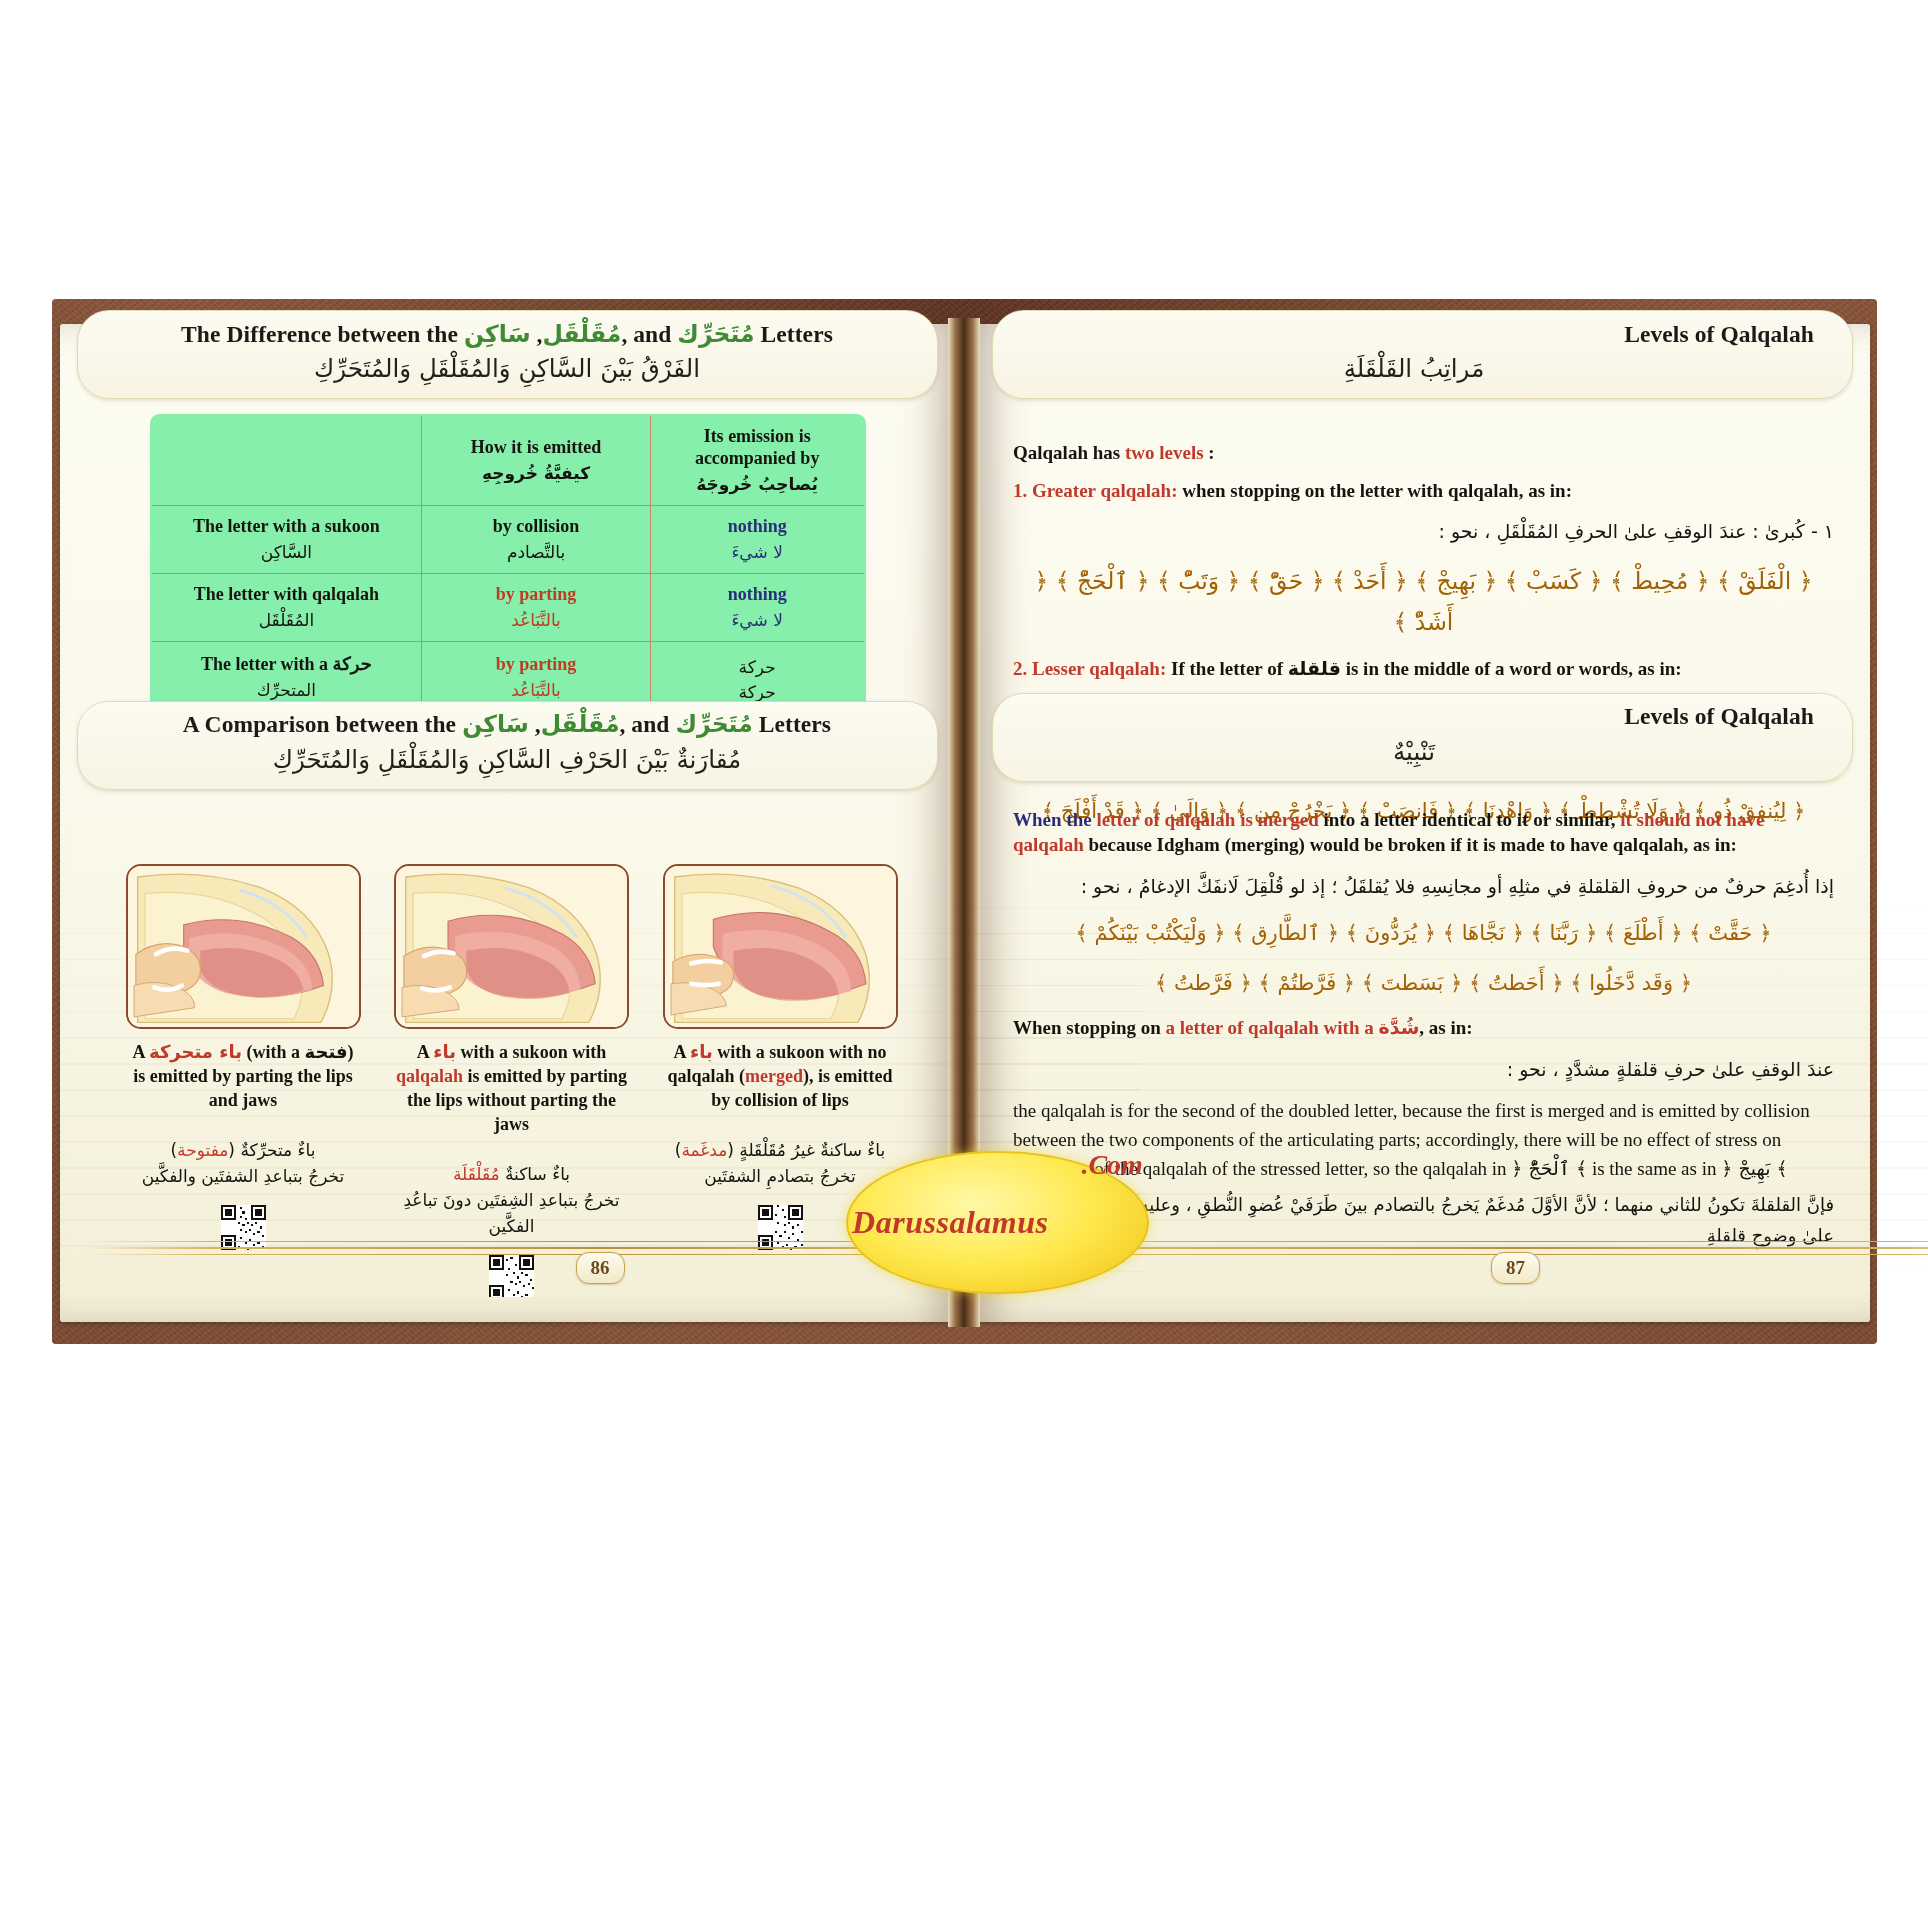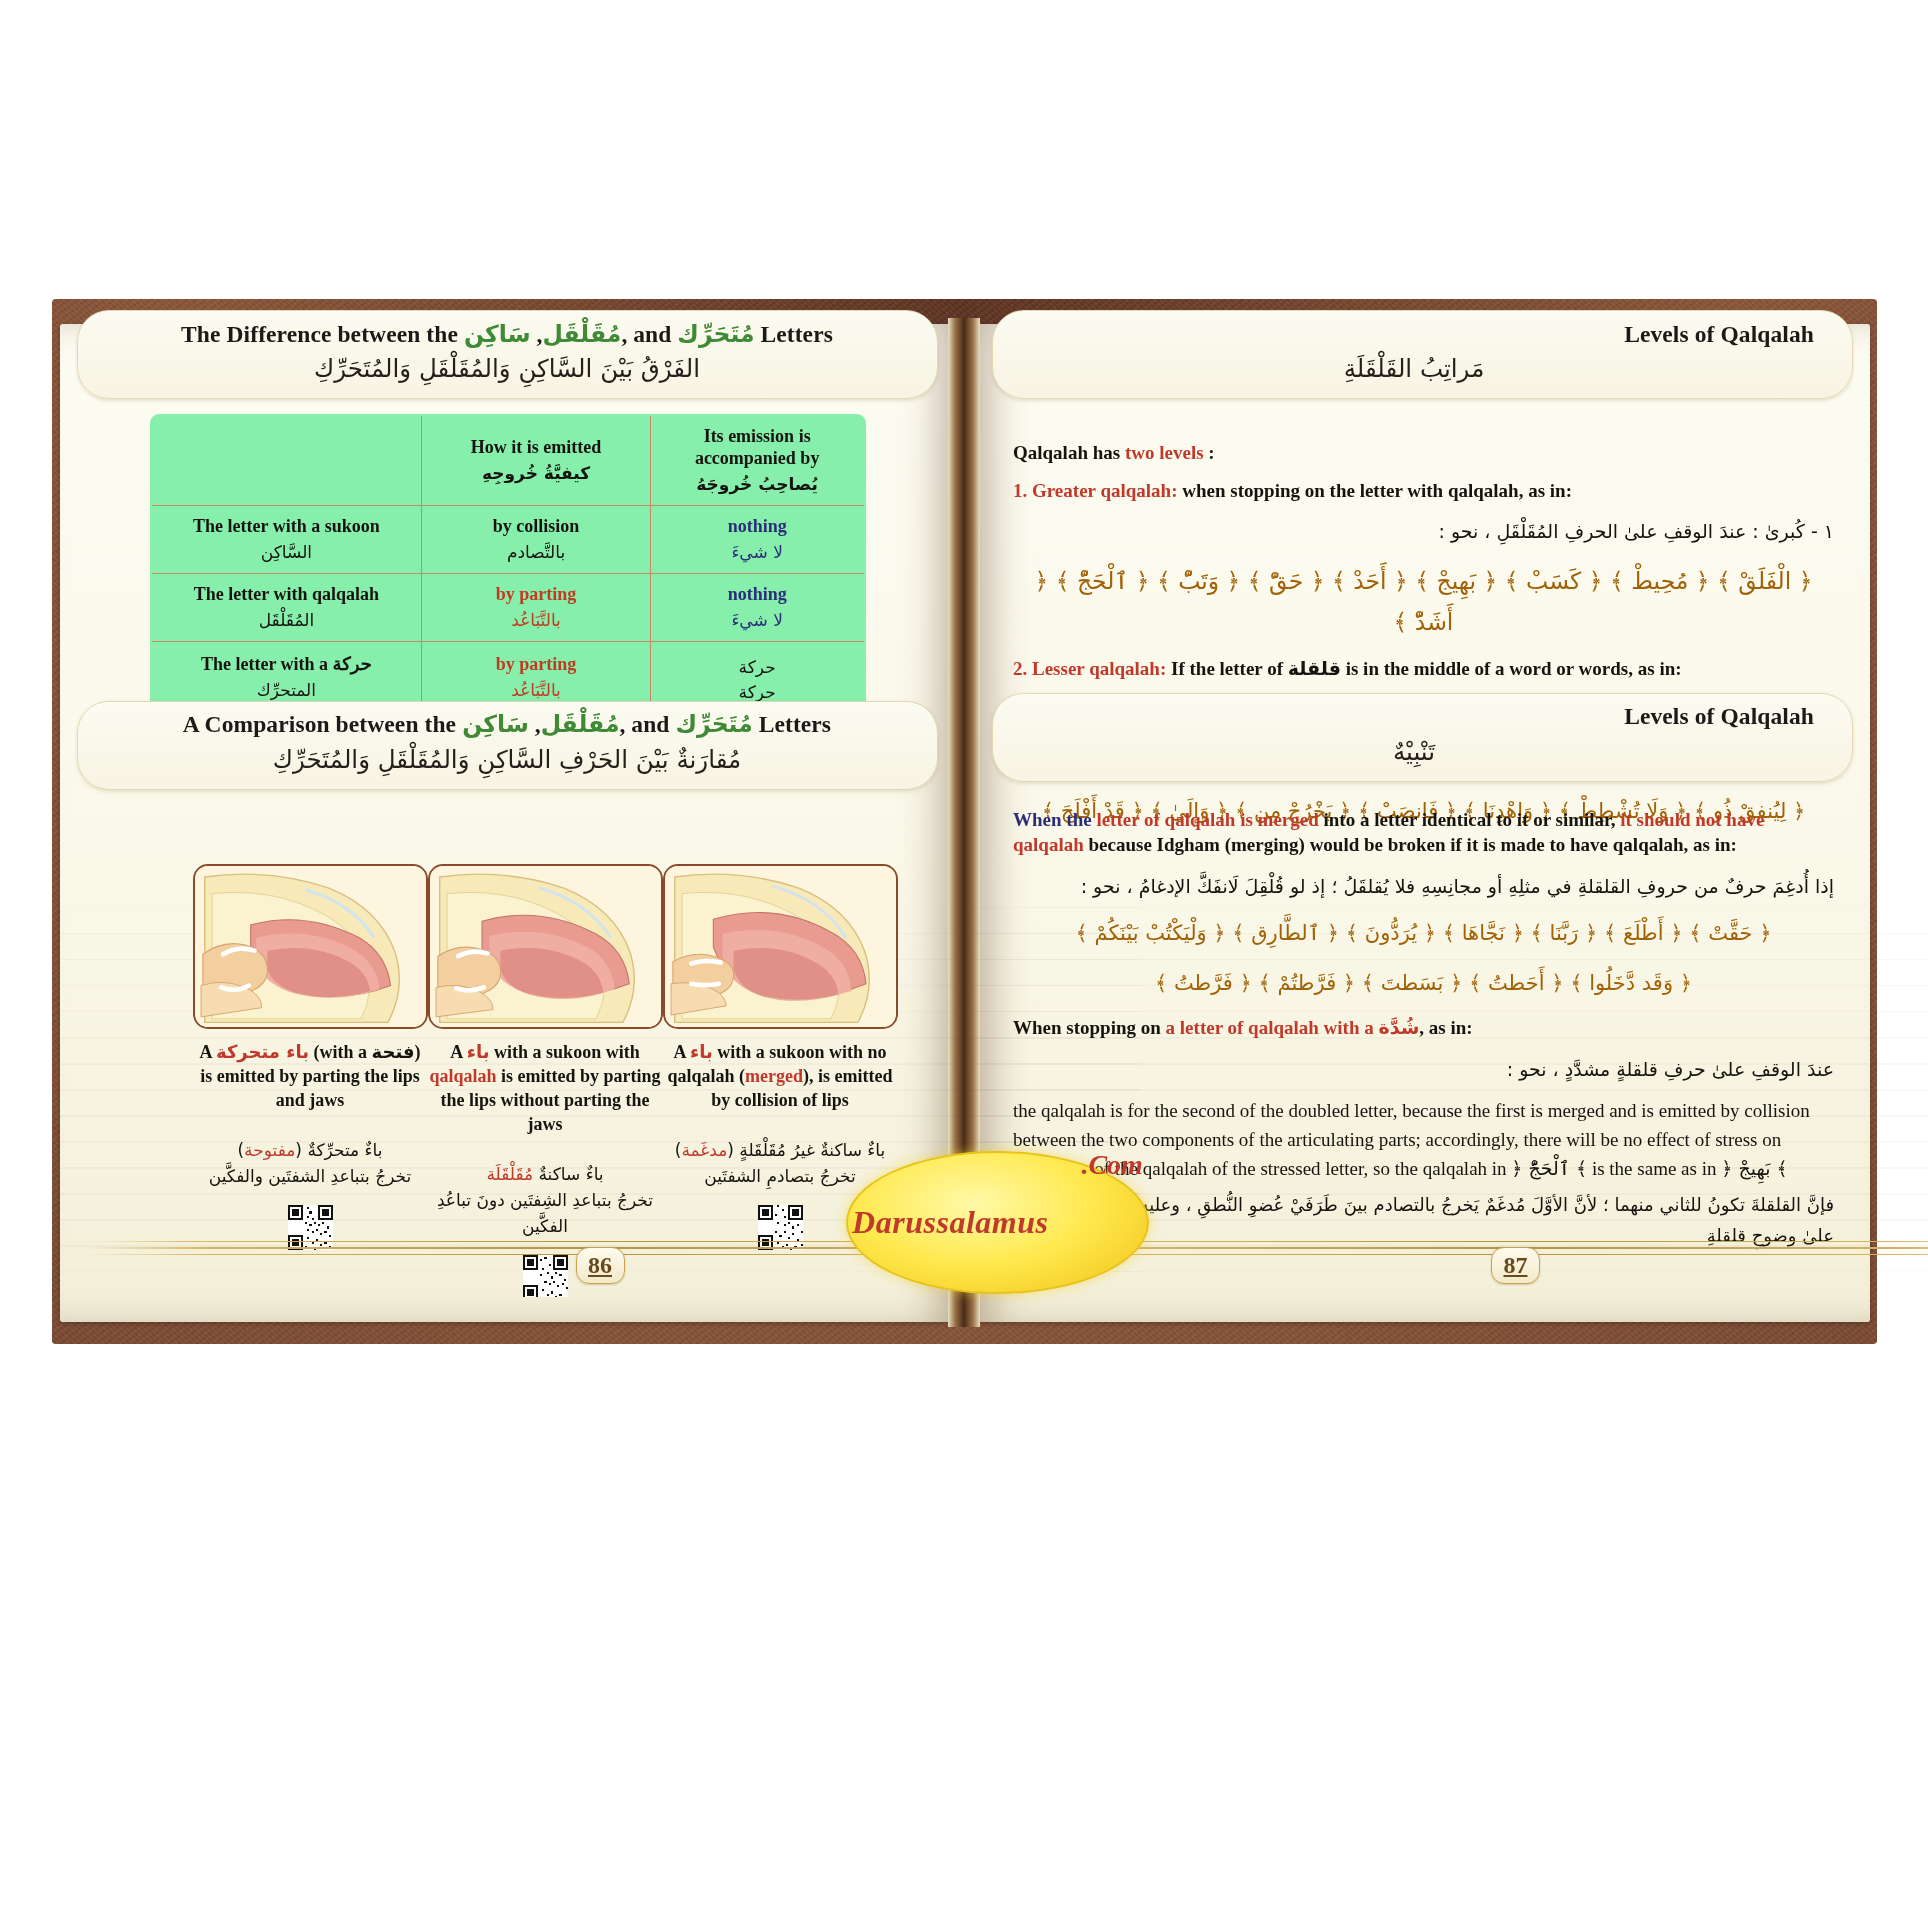--- a/index.html
+++ b/index.html
@@ -98,21 +98,21 @@
   table.t .ar { font-family: "DejaVu Sans", sans-serif; direction: rtl;
                 font-size: 17px; color: #16140f; margin-top: 4.7px; }
   table.t .red  .en, table.t .red  .ar  { color: #bf3b22; }
   table.t .blue .en, table.t .blue .ar  { color: #2b2e77; }
   table.t .c1 { width: 38%; }
   table.t .c2 { width: 32%; }
   table.t .c3 { width: 30%; }
 
   
   .diagrams { position: absolute; left: 66px; top: 565px; width: 772px;
-              display: flex; justify-content: flex-end; }
+              display: flex; justify-content: space-between; }
   .dia-col { width: 235px; text-align: center; }
   .dia-frame {
     width: 235px; height: 165px; border: 2.8px solid #8c4a2c; border-radius: 15px;
     overflow: hidden; background: #fdf5dd;
   }
   .dia-frame svg { display: block; width: 100%; height: 100%; }
   .dia-cap-en {
     margin-top: 11.3px; font-size: 18px; font-weight: bold; color: #16140f; line-height: 1.32;
   }
   .dia-cap-en .red { color: #c0392b; }
@@ -146,23 +146,22 @@
     display: block; position: absolute; left: 24.5px; right: 24.5px; height: 1.9px;
     background: linear-gradient(90deg, rgba(214,180,90,0) 0%, #d8b45c 12%, #b9923e 50%, #d8b45c 88%, rgba(214,180,90,0) 100%);
   }
   .folio {
     position: absolute; bottom: 13px; width: 100%; text-align: center;
   }
   .folio span {
     display: inline-block; min-width: 49px; padding: 3.8px 11.3px;
     border: 1.9px solid #c9a24e; border-radius: 13px;
     background: linear-gradient(#fdfbee,#f2e9c9);
-    font-size: 24px; font-weight: bold; color: #6a4a1c;
+    font-size: 19px; font-weight: bold; color: #6a4a1c;
     box-shadow: 0 0.9px 1.9px rgba(140,110,50,.3);
-    text-decoration: underline;
   }
 
   
   .stamp {
     position: absolute; left: 794px; top: 852px; width: 303px; height: 143px;
     border-radius: 50%;
     background: radial-gradient(ellipse at 42% 36%, #fff9a8 0%, #ffe94f 48%, #f6d22c 78%, #e9c41d 100%);
     border: 2.8px solid #e8c41b;
     box-shadow: 0 0 11.3px rgba(240,210,40,.55);
     display: flex; flex-direction: row; align-items: center; justify-content: center;

